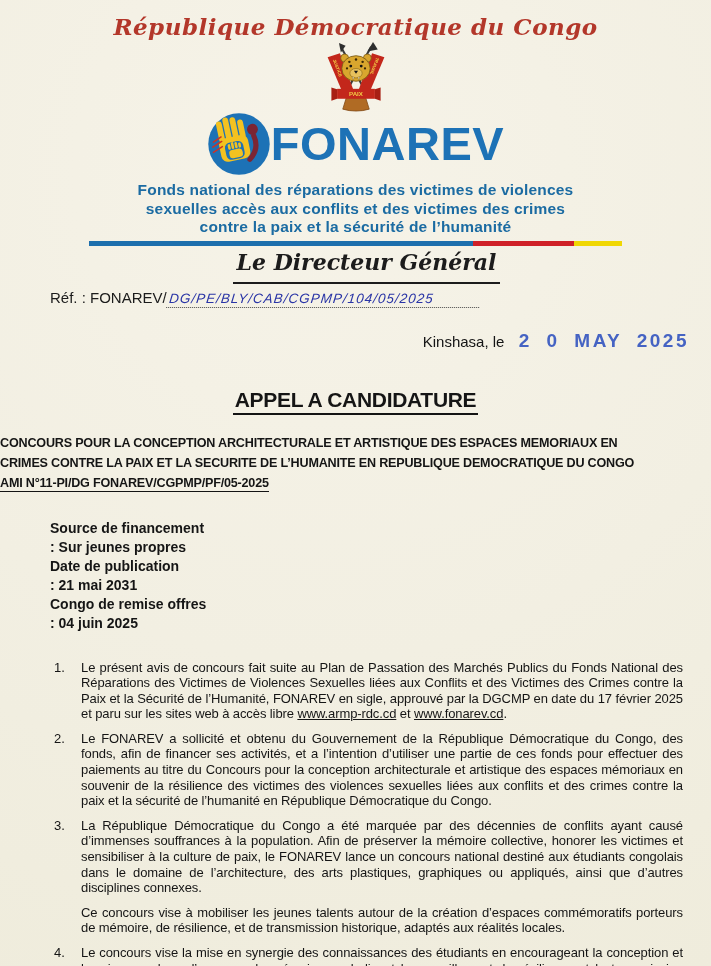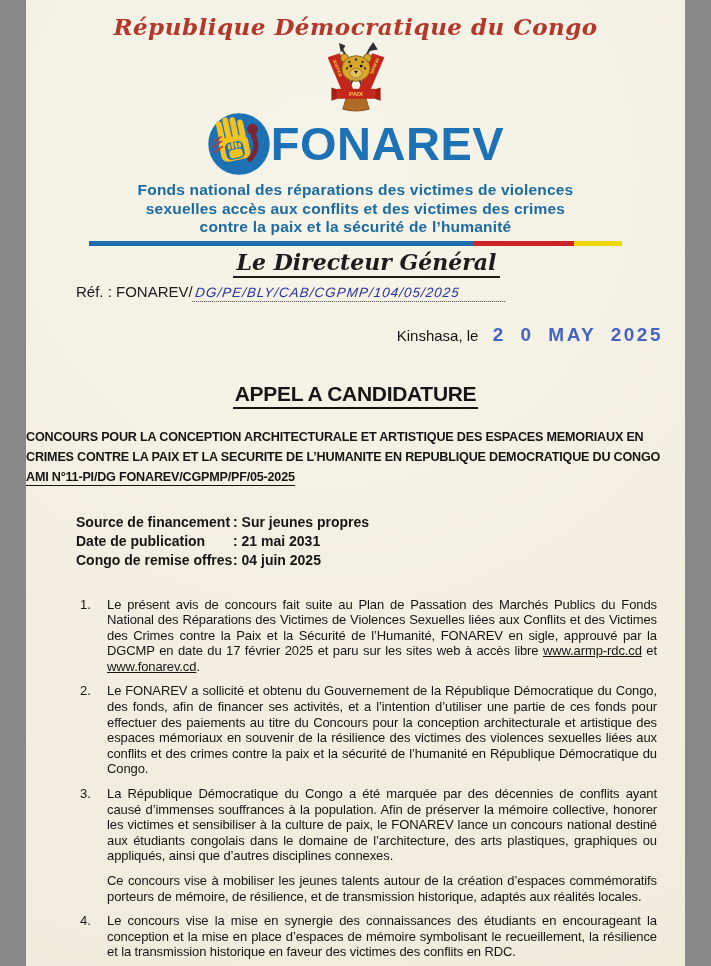--- a/index.html
+++ b/index.html
@@ -1,19 +1,19 @@
 <!DOCTYPE html>
 <html><head>
 <meta charset="utf-8">
 <style>
   * { margin:0; padding:0; box-sizing:border-box; }
   html,body { background:#888; }
   .page {
     position:relative;
-    width:659px; height:966px;
+    width:711px; height:966px;
     margin:0 auto;
     background:#f2efe2;
     background-image: radial-gradient(circle at 45% 18%, #f6f3e8 0%, #f2efe2 55%, #efecdc 100%);
     font-family:"Liberation Sans", sans-serif;
     color:#151515;
     overflow:hidden;
   }
   
   .country {
     padding-top:13px;
@@ -46,21 +46,21 @@
   .fb-blue { width:72%; background:#1d6fad; }
   .fb-red { width:19%; background:#cf2128; }
   .fb-yellow { width:9%; background:#f0d703; }
   .office-wrap { text-align:center; margin-top:3px; }
   .office {
     display:inline-block;
     font-family:"DejaVu Serif", serif;
     font-style:italic; font-weight:bold;
     font-size:22px; color:#1c1c1c;
     border-bottom:2px solid #1c1c1c;
-    padding:0 4px 1px 4px;
+    padding:0 4px 7px 4px;
     margin-left:22px;
   }
   
   .ref-row {
     margin:5px 40px 0 50px;
     font-size:15px;
     white-space:nowrap;
   }
   .ref-label { font-weight:normal; color:#1b1b1b; }
   .ref-hand {
@@ -106,21 +106,21 @@
     line-height:20px;
     letter-spacing:-.2px;
     white-space:nowrap;
   }
   .subject-ref span {
     border-bottom:1.8px solid #141414;
     padding-bottom:1px;
   }
   
   .info { margin:26px 0 0 50px; font-weight:bold; font-size:14px; line-height:19px; }
-  .info-row { display:flex; }
+  .info-row { display:flex;flex-direction:column; }
   .info-label { width:157px; }
   
   .paragraphs { margin:27px 28px 0 54px; }
   .para { display:flex; margin-bottom:9px; }
   .para-num { width:27px; flex:none; font-size:13px; line-height:15.6px; }
   .para-text {
     flex:1;
     font-size:13px; line-height:15.6px;
     text-align:justify;
     letter-spacing:-.1px;

